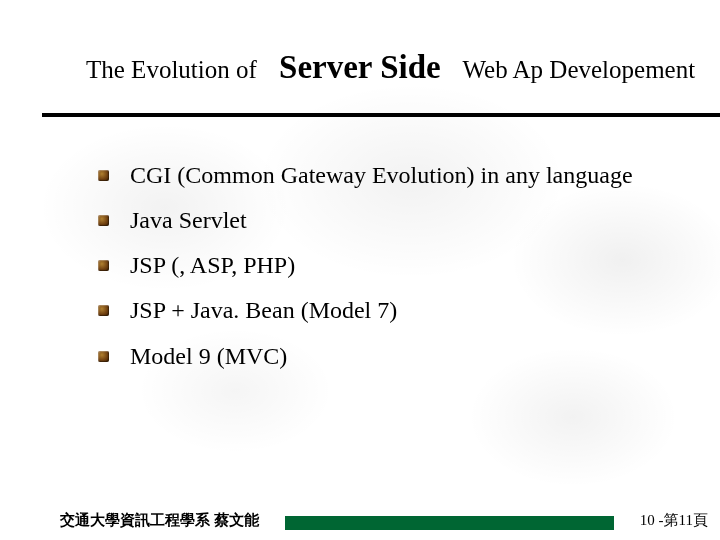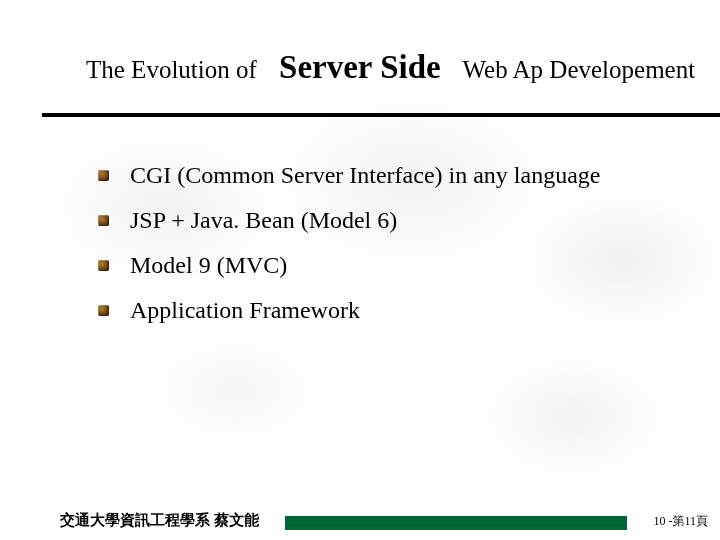--- a/index.html
+++ b/index.html
@@ -76,21 +76,21 @@
     font-weight: bold;
     color: #000;
     white-space: nowrap;
   }
   .footer-bar {
     flex: 1;
     height: 14px;
     background: #006633;
   }
   .footer-right {
-    font-size: 12px;
+    font-size: 15px;
     color: #000;
     white-space: nowrap;
     font-family: "Times New Roman", "PMingLiU", serif;
   }
 </style>
 </head>
 <body>
 
 <div class="bg"></div>
 
@@ -98,24 +98,25 @@
 
   <div class="title-wrap">
     <div class="title">
       <span>The Evolution of </span><span class="em">Server Side</span><span> Web Ap Developement</span>
     </div>
   </div>
   <div class="title-underline"></div>
 
   <div class="content">
     <ul class="bullets">
-      <li><span>CGI (Common Server Interface) in any language</span></li>
-      <li><span>JSP + Java. Bean (Model 6)</span></li>
+      <li><span>CGI (Common Gateway Evolution) in any language</span></li>
+      <li><span>Java Servlet</span></li>
+      <li><span>JSP (, ASP, PHP)</span></li>
+      <li><span>JSP + Java. Bean (Model 7)</span></li>
       <li><span>Model 9 (MVC)</span></li>
-      <li><span>Application Framework</span></li>
     </ul>
   </div>
 
   <div class="footer">
     <div class="footer-left">交通大學資訊工程學系 蔡文能</div>
     <div class="footer-bar"></div>
     <div class="footer-right">10 -第11頁</div>
   </div>
 
 </div>

